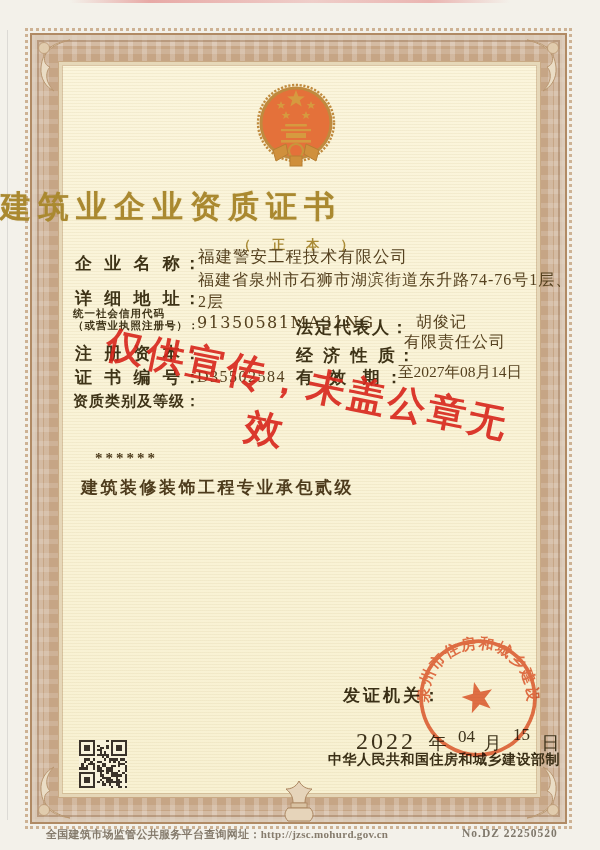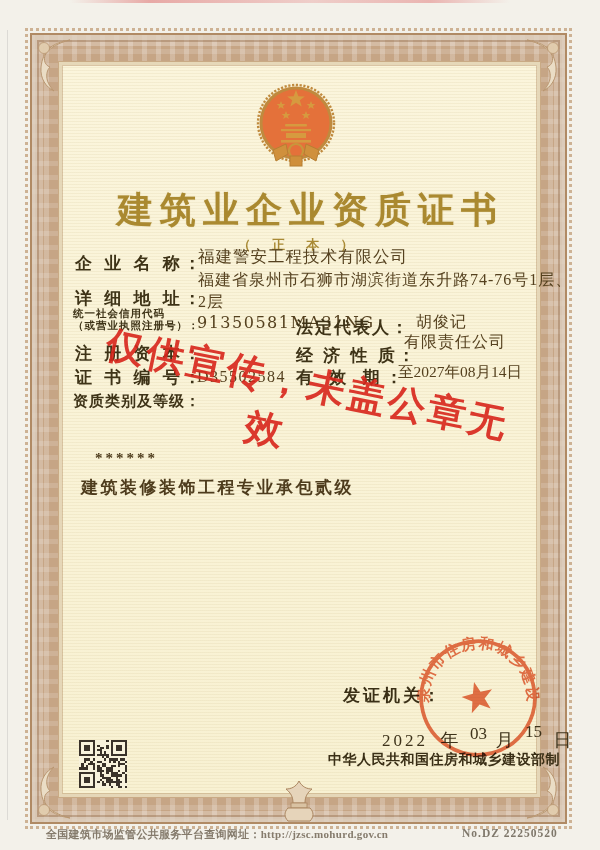--- a/index.html
+++ b/index.html
@@ -29,40 +29,40 @@
     background:
       repeating-linear-gradient(0deg,rgba(205,188,140,.16) 0 1px,rgba(0,0,0,0) 1px 3px),
       linear-gradient(#fbf5dc,#f8f1d2);
     border:1px solid #c9aa85;
     box-shadow:inset 0 0 0 3px rgba(233,220,190,.8), inset 0 0 0 4px rgba(178,140,98,.45);}
   .corner{position:absolute;width:40px;height:56px;opacity:.95;}
   .bottom-orn{position:absolute;left:274px;top:779px;width:50px;height:44px;}
   
   .emblem{position:absolute;left:255px;top:80px;width:82px;height:94px;}
   
-  .title{position:absolute;left:0;top:186px;width:504px;text-align:right;
-    color:#aa8930;font-size:36px;font-weight:bold;letter-spacing:7px;
+  .title{position:absolute;left:0;top:186px;width:504px;text-align:left;
+    color:#aa8930;font-size:31px;font-weight:bold;letter-spacing:7px;
     text-shadow:0 0 1px rgba(170,137,48,.5);}
   .subtitle{position:absolute;left:0;top:236px;width:600px;text-align:center;
     color:#a98a35;font-size:13px;font-weight:bold;letter-spacing:9px;}
   
   .lbl{position:absolute;font-weight:bold;color:#3e3317;font-size:17px;letter-spacing:4px;white-space:nowrap;}
   .val{position:absolute;color:#55411f;font-size:16px;letter-spacing:1px;white-space:nowrap;}
   .small-lbl{position:absolute;font-weight:bold;color:#3e3317;font-size:10.5px;line-height:12px;letter-spacing:1px;white-space:nowrap;}
   .qual-item{position:absolute;color:#4e3c1d;font-size:17px;letter-spacing:2.5px;font-weight:bold;white-space:nowrap;}
   
   .watermark{position:absolute;left:112px;top:318px;transform:rotate(11.5deg);transform-origin:0 0;
     color:#d8251b;font-weight:bold;font-size:38px;line-height:52px;letter-spacing:3px;
     opacity:.9;white-space:nowrap;}
   .watermark .wm2{margin-left:152px;letter-spacing:0;}
   
   .issuer{position:absolute;left:343px;top:684px;font-weight:bold;color:#3a2f16;font-size:17px;letter-spacing:3px;}
   .dateline{position:absolute;left:356px;top:728px;color:#3d321a;font-size:18px;white-space:nowrap;}
   .dateline span{display:inline-block;position:relative;}
-  .d-num{letter-spacing:3px;font-size:17px;margin-left:26px;} 
+  .d-num{letter-spacing:3px;font-size:24px;} 
   .ministry{position:absolute;left:328px;top:751px;color:#3a2f16;font-size:14px;font-weight:bold;letter-spacing:.5px;white-space:nowrap;}
   .seal-wrap{position:absolute;left:414px;top:634px;width:128px;height:128px;
     transform:rotate(-14deg);opacity:.85;mix-blend-mode:multiply;}
   .qr{position:absolute;left:79px;top:740px;width:48px;height:48px;}
   
   .footer-left{position:absolute;left:33px;top:827px;color:#857b6c;font-size:11px;font-weight:bold;letter-spacing:.3px;white-space:nowrap;margin-left:13px;}
   .footer-right{position:absolute;left:462px;top:827px;color:#7f786b;font-size:11.5px;font-weight:bold;letter-spacing:1px;white-space:nowrap;}
 </style>
 </head>
 <body>
@@ -147,21 +147,21 @@
 
   <div class="watermark">
     <div>仅供宣传，未盖公章无</div>
     <div class="wm2">效</div>
   </div>
 
   <div class="issuer">发证机关：</div>
   <div class="dateline">
     <span class="d-num">2022</span>
     <span style="margin-left:8px;">年</span>
-    <span style="margin-left:7px;top:-7px;font-size:17px;">03</span>
+    <span style="margin-left:7px;top:-7px;font-size:17px;">04</span>
     <span style="margin-left:4px;">月</span>
     <span style="margin-left:7px;top:-9px;font-size:17px;">15</span>
     <span style="margin-left:7px;">日</span>
   </div>
   <div class="ministry">中华人民共和国住房和城乡建设部制</div>
 
   <div class="seal-wrap">
     <svg viewBox="0 0 124 124" width="128" height="128">
       <defs>
         <path id="sealArc" d="M 16.9,78.4 A 48,48 0 1 1 107.1,78.4" fill="none"></path>

